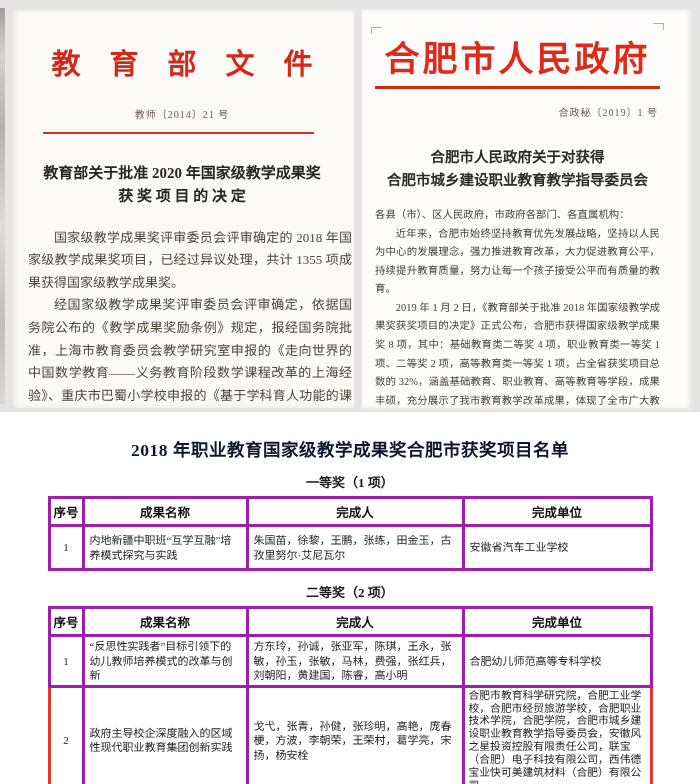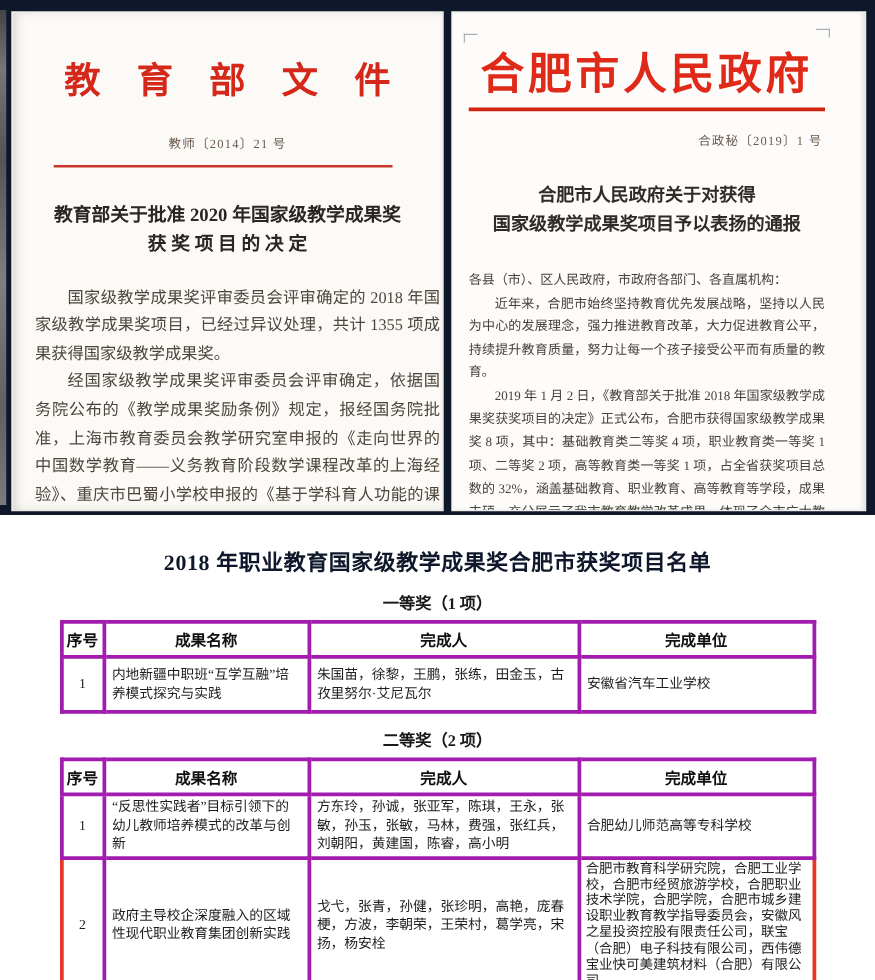--- a/index.html
+++ b/index.html
@@ -11,21 +11,21 @@
   }
   *{box-sizing:border-box;}
   html,body{margin:0;padding:0;}
   body{
     width:700px;height:784px;
     background:#ffffff;
     font-family:"Liberation Serif","DejaVu Serif",serif;
     position:relative;overflow:hidden;
   }
   
-  .top-section{position:absolute;top:0;left:0;width:700px;height:412px;background:#0f172a;text-decoration:underline;}
+  .top-section{position:absolute;top:0;left:0;width:700px;height:412px;background:#e5e5e5;text-decoration:underline;}
   .scan-edge{
     position:absolute;left:0;top:8px;width:5px;height:396px;
     background:linear-gradient(to bottom,#6d675f 0%,#c9c4bc 12%,#8d867c 30%,#d8d4cc 55%,#a39c92 80%,#d2cdc5 100%);
     opacity:.55;
   }
   .page{position:absolute;top:10px;height:398px;overflow:hidden;}
   .page-left{
     left:10px;width:344px;background:#fbfaf7;
     box-shadow:0 0 0 1px #e9e6e0, inset 4px 0 10px -4px rgba(90,85,78,.35);
   }
@@ -49,21 +49,21 @@
     margin-top:20px;text-align:center;font-size:35px;font-weight:bold;
     color:#e02a19;letter-spacing:3px;
     font-family:"Liberation Sans","DejaVu Sans",sans-serif;
   }
   .r-rule{margin-top:5px;height:3px;background:#d2250f;}
   .r-docnum{margin-top:15px;text-align:right;padding-right:2px;font-size:10px;color:#6b5b50;letter-spacing:1px;}
   .r-title{
     margin-top:27px;text-align:center;font-size:14.5px;font-weight:bold;color:#2e2b28;line-height:1.6;
     font-family:"Liberation Sans","DejaVu Sans",sans-serif;
   }
-  .r-body{margin-top:24px;font-size:10.4px;color:#46413b;line-height:1.78;text-align:justify;}
+  .r-body{margin-top:14px;font-size:10.4px;color:#46413b;line-height:1.78;text-align:justify;}
   .r-body p{margin:0;text-indent:2em;}
   .r-body p.salutation{text-indent:0;}
   
   .bottom-section{position:absolute;top:420px;left:0;width:700px;}
   .t-title{margin:16px 0 0;text-align:center;font-size:17.5px;font-weight:bold;color:#0f172a;letter-spacing:.5px;}
   .group-label{margin-top:11px;text-align:center;font-size:13px;font-weight:bold;color:#1a1a1a;}
   table.awards-table{width:602px;margin:5px auto 0;border-collapse:collapse;table-layout:fixed;}
   .awards-table th,.awards-table td{border:3px solid #a21caf;vertical-align:middle;}
   .awards-table th{font-size:12.5px;font-weight:bold;color:#111;padding:3px 2px;text-align:center;}
   .awards-table td{font-size:11px;color:var(--table-ink);padding:2px 5px;line-height:1.32;}
@@ -99,21 +99,21 @@
 
   <section class="page page-right">
     <div class="corner corner-tl"></div>
     <div class="corner corner-tr"></div>
     <div class="r-inner">
       <div class="r-header">合肥市人民政府</div>
       <div class="r-rule"></div>
       <div class="r-docnum">合政秘〔2019〕1 号</div>
       <div class="r-title">
         <span>合肥市人民政府关于对获得</span><br>
-        <span>国家级教学成果奖项目予以表扬的通报</span>
+        <span>合肥市城乡建设职业教育教学指导委员会</span>
       </div>
       <div class="r-body">
         <p class="salutation">各县（市）、区人民政府，市政府各部门、各直属机构：</p>
         <p>近年来，合肥市始终坚持教育优先发展战略，坚持以人民为中心的发展理念，强力推进教育改革，大力促进教育公平，持续提升教育质量，努力让每一个孩子接受公平而有质量的教育。</p>
         <p>2019 年 1 月 2 日，《教育部关于批准 2018 年国家级教学成果奖获奖项目的决定》正式公布，合肥市获得国家级教学成果奖 8 项，其中：基础教育类二等奖 4 项，职业教育类一等奖 1 项、二等奖 2 项，高等教育类一等奖 1 项，占全省获奖项目总数的 32%，涵盖基础教育、职业教育、高等教育等学段，成果丰硕，充分展示了我市教育教学改革成果，体现了全市广大教育工作者在立德树人、教书育人、严谨笃学、教学改革等方面所取得的重大进展和成就。</p>
       </div>
     </div>
   </section>
 </div>
 

